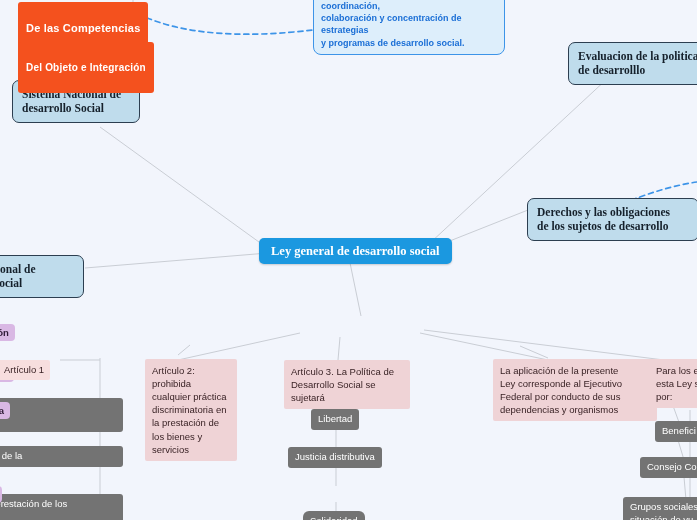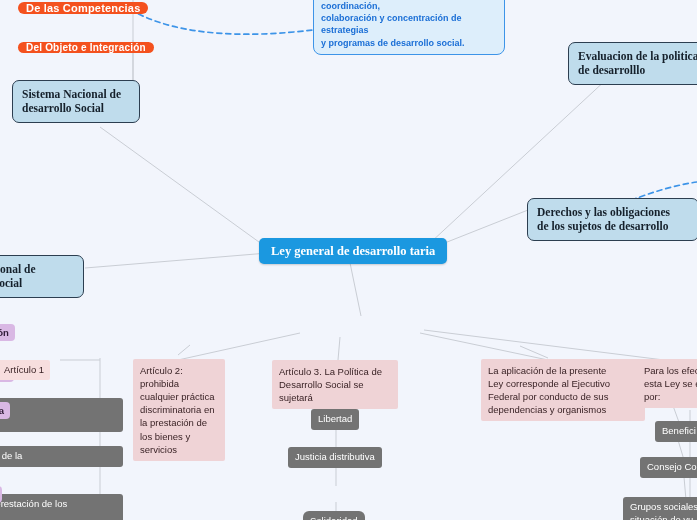--- a/index.html
+++ b/index.html
@@ -27,33 +27,33 @@
   .n-serif-blue{
     background:#bfdcec;color:#15202b;
     font-family:"Liberation Serif", serif;
     font-weight:bold;font-size:11.5px;
     border:1.6px solid #2c3e50;border-radius:7px;
     padding:6px 9px;line-height:1.25;
   }
   .n-orange{
     background:#f4511e;color:#ffffff;
     font-weight:bold;font-size:11px;
-    border-radius:10px;padding:0 8px;
+    border-radius:3px;padding:20px 8px;
     line-height:1.1;letter-spacing:.2px;
   }
   .n-blue-callout{
     background:#ddeefb;color:#1b6fd6;
     font-weight:bold;font-size:9px;
     border:1.6px solid #3d94e8;border-radius:8px;
     padding:5px 7px;line-height:1.35;
   }
   .n-pink{
     background:#efd3d6;color:#3a2326;
     font-size:9.5px;border-radius:2px;
-    padding:5px 7px;line-height:1.38;
+    padding:5px 7px;line-height:1.38;margin-left:12px;
   }
   .n-pink-soft{
     background:#f7dede;color:#3a2326;
     font-size:9.5px;border-radius:2px;
     padding:4px 6px;line-height:1.3;
   }
   .n-teal{
     background:#737373;color:#ffffff;
     font-size:9.5px;border-radius:3px;
     padding:4px 7px;line-height:1.35;
@@ -126,21 +126,21 @@
 de desarrolllo</div>
 
   <div class="node n-serif-blue" style="left:527px;top:198px;width:172px;">Derechos y las obligaciones
 de los sujetos de desarrollo</div>
 
   <div class="node n-serif-blue" style="left:-46px;top:255px;width:130px;">ca Nacional de
 rrollo social</div>
 
   <div class="node n-purple" style="left:-22px;top:324px;">ación</div>
 
-  <div class="node n-root" style="left:259px;top:238px;">Ley general de desarrollo taria</div>
+  <div class="node n-root" style="left:259px;top:238px;">Ley general de desarrollo social</div>
 
 
   <div class="node n-purple" style="left:-18px;top:365px;">asto</div>
 
   <div class="node n-pink-soft" style="left:-2px;top:360px;">Artículo 1</div>
 
   <div class="node n-teal" style="left:-56px;top:398px;width:179px;">jercicio de los
 stema</div>
 
   <div class="node n-purple" style="left:-22px;top:402px;">taria</div>

